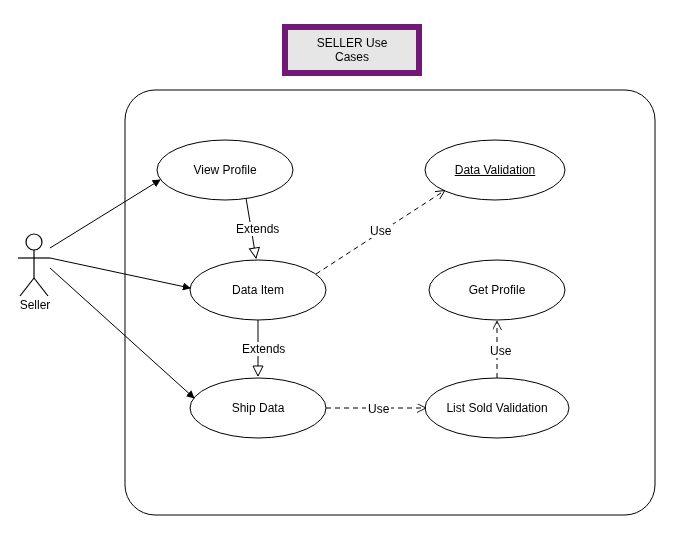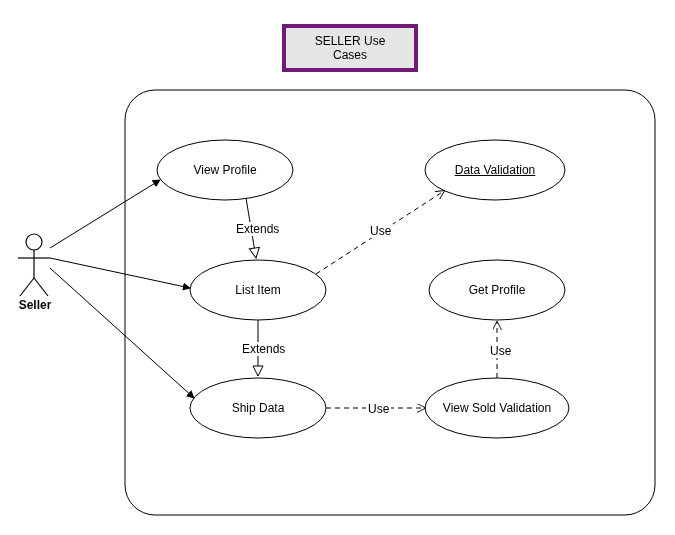--- a/index.html
+++ b/index.html
@@ -8,29 +8,28 @@
     width: 675px;
     height: 535px;
     background: #ffffff;
     font-family: Arial, Helvetica, sans-serif;
     font-size: 12px;
     color: #000;
     position: relative;
   }
   .title-box {
     position: absolute;
-    border: 4px solid #701a75;
+    border: 6px solid #701a75;
     background: #e6e6e6;
     padding: 6px 14px;
     text-align: center;
   }
   .actor-label {
     position: absolute;
     text-align: center;
-    font-weight: bold;
   }
   .edge-label {
     position: absolute;
     background: #ffffff;
     padding: 0 2px;
   }
   svg {
     position: absolute;
     left: 0;
     top: 0;
@@ -118,23 +117,23 @@
   <line class="dashed-arrow" x1="316" y1="274" x2="444" y2="191" marker-end="url(#arrow-open)"></line>
 
   <line class="dashed-arrow" x1="326" y1="408" x2="425" y2="408" marker-end="url(#arrow-open)"></line>
 
   <line class="dashed-arrow" x1="497" y1="378" x2="497" y2="322" marker-end="url(#arrow-open)"></line>
 </svg>
 
 <div class="actor-label" style="left:18px; top:298px; width:34px;">Seller</div>
 
 <div class="uc-label" style="left:225px; top:170px;">View Profile</div>
-<div class="uc-label" style="left:258px; top:290px;">List Item</div>
+<div class="uc-label" style="left:258px; top:290px;">Data Item</div>
 <div class="uc-label" style="left:258px; top:408px;">Ship Data</div>
 <div class="uc-label" style="left:495px; top:170px;text-decoration:underline;">Data Validation</div>
 <div class="uc-label" style="left:497px; top:290px;">Get Profile</div>
-<div class="uc-label" style="left:497px; top:408px;">View Sold Validation</div>
+<div class="uc-label" style="left:497px; top:408px;">List Sold Validation</div>
 
 <div class="edge-label" style="left:234px; top:222px;">Extends</div>
 <div class="edge-label" style="left:240px; top:342px;">Extends</div>
 <div class="edge-label" style="left:368px; top:224px;">Use</div>
 <div class="edge-label" style="left:366px; top:402px;">Use</div>
 <div class="edge-label" style="left:488px; top:344px;">Use</div>
 
 </body></html>

